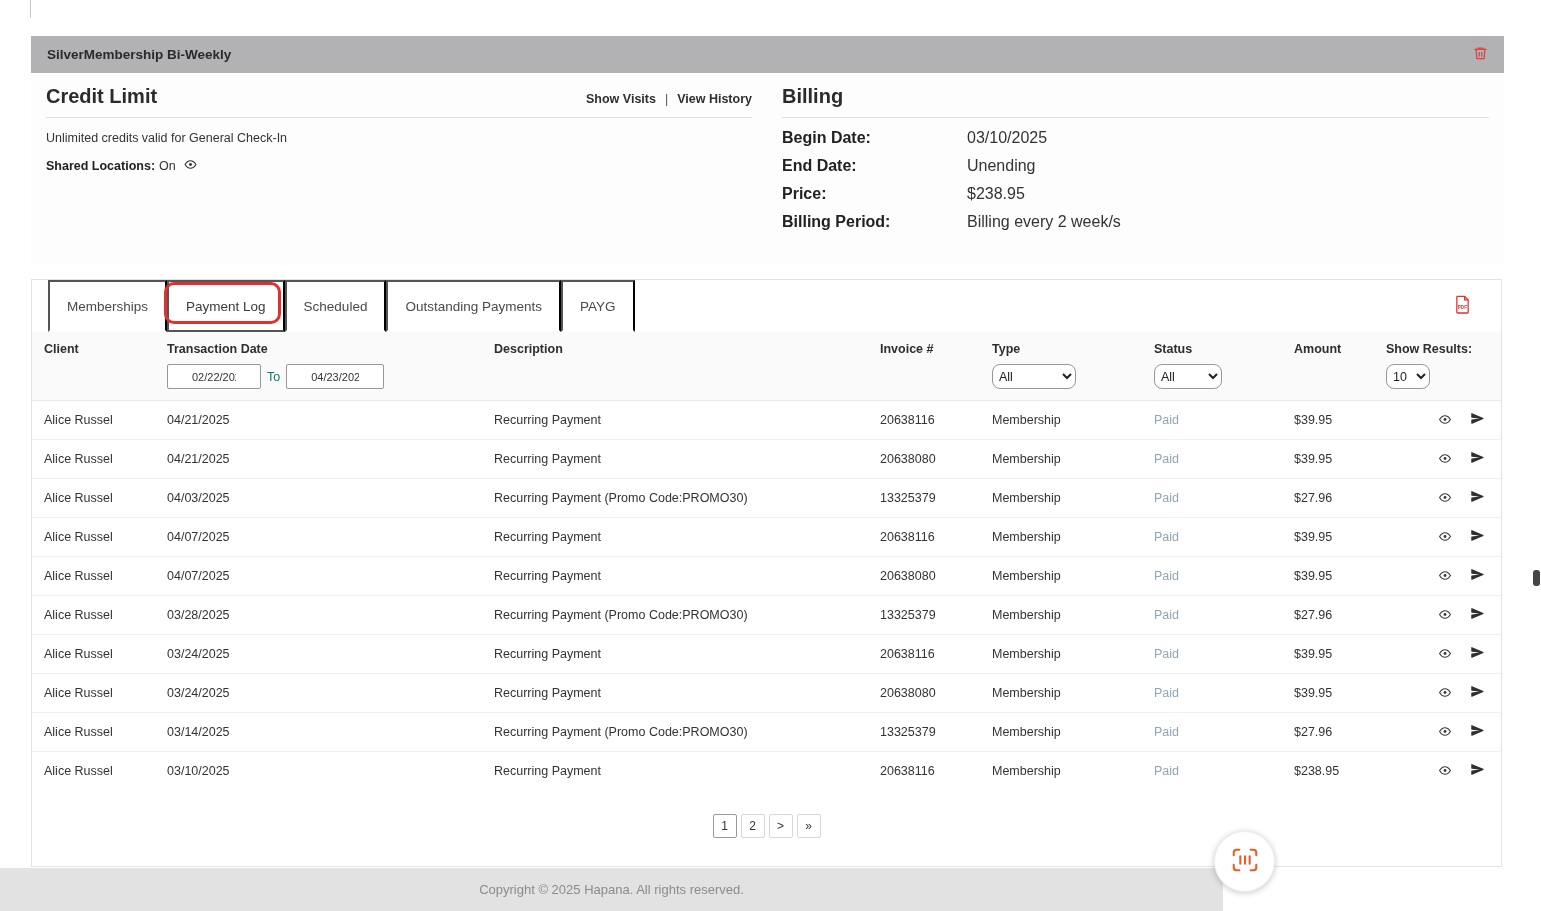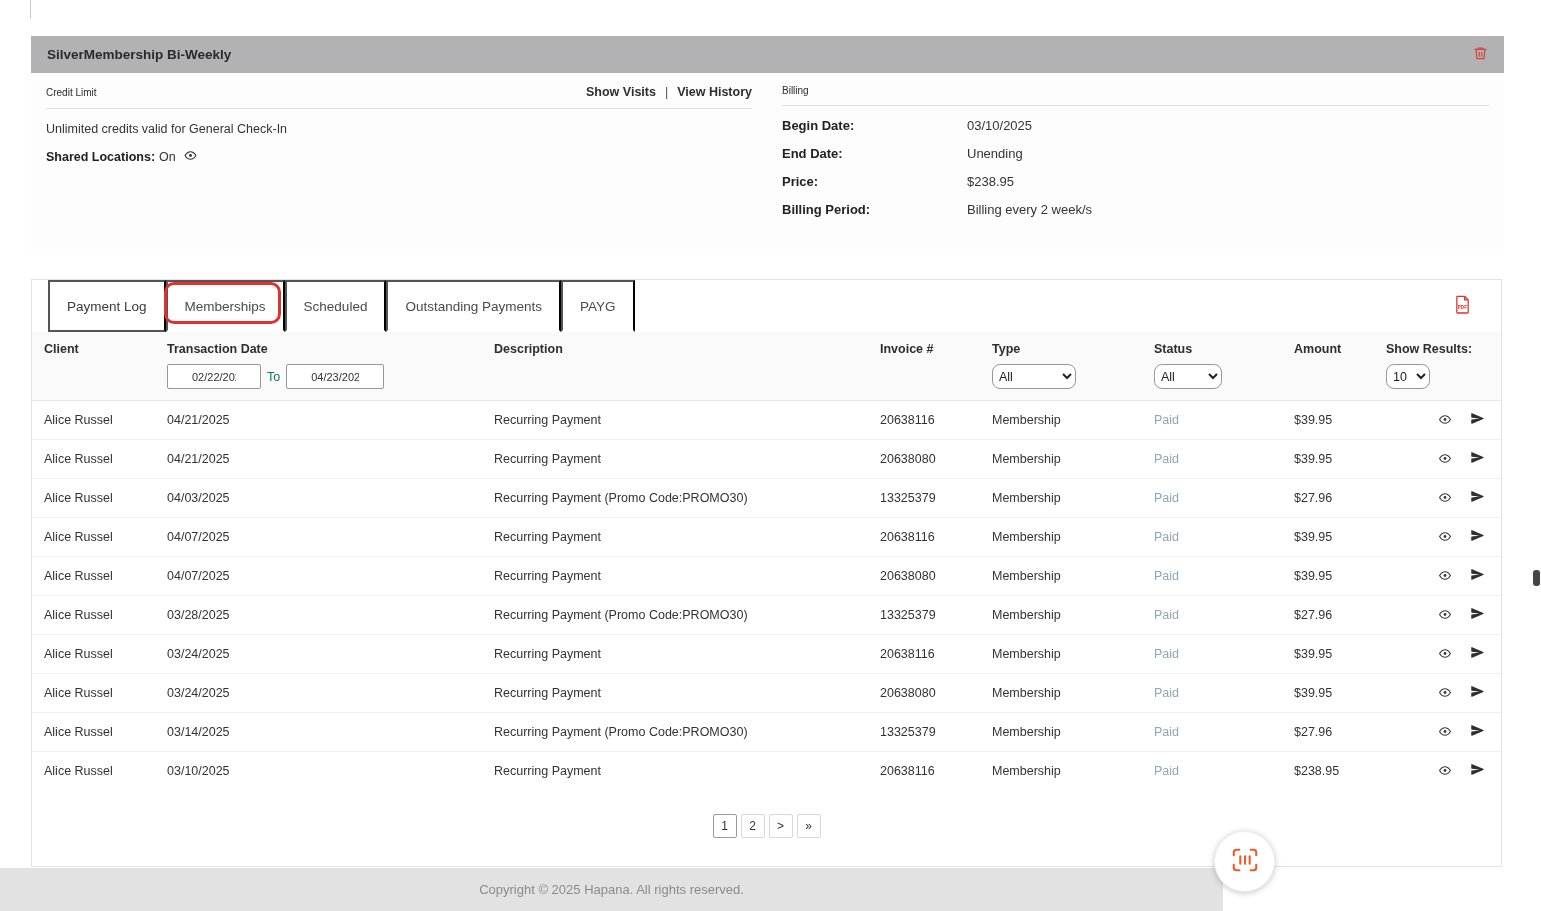--- a/index.html
+++ b/index.html
@@ -23,31 +23,31 @@
   }
   .card-title { font-size:13.5px; font-weight:bold; color:#2a2a2a; }
   .icon-btn { background:none; border:none; cursor:pointer; display:inline-flex; align-items:center; justify-content:center; padding:0; }
   .card-body { background:#fdfdfd; display:flex; padding:12px 15px 24px 15px; }
   .col-left { width:706px; margin-right:30px; }
   .col-right { flex:1; }
   .sec-head {
     display:flex; justify-content:space-between; align-items:baseline;
     border-bottom:1px solid #dedede; padding-bottom:9px;
   }
-  .sec-title { font-size:10px; font-weight:normal; color:#2b2b2b; }
+  .sec-title { font-size:20px; font-weight:bold; color:#2b2b2b; }
   .head-links { font-size:12.5px; font-weight:bold; color:#2f2f2f; }
   .head-links .lnk { cursor:pointer; }
   .head-links .sep { margin:0 9px; font-weight:normal; color:#555; }
   .credit-desc { margin-top:13px; font-size:12.5px; color:#333; }
   .shared-row { margin-top:13px; font-size:12.5px; display:flex; align-items:center; }
   .shared-row b { color:#222; }
   .shared-row .val { margin-left:4px; }
   .shared-row .eye { margin-left:7px; cursor:pointer; }
   .bill-rows { margin-top:12px; }
-  .bill-row { display:flex; margin-bottom:13px; font-size:13px; line-height:15px; }
+  .bill-row { display:flex; margin-bottom:13px; font-size:16px; line-height:15px; }
   .bill-label { width:185px; font-weight:bold; color:#222; }
   .bill-value { color:#333; }
 
   
   .panel {
     position:absolute; left:31px; top:279px; width:1471px; min-height:545px;
     border:1px solid #e3e3e3; background:#fff;
   }
   .tabs { display:flex; align-items:stretch; height:52px; padding:0 16px; position:relative; }
   .tab {
@@ -176,22 +176,22 @@
             <div class="bill-value">Billing every 2 week/s</div>
           </div>
         </div>
     </div>
   </div>
 </div>
 
 <div class="panel">
   <div class="tabs">
     <div class="annotation" style="left: 132px; top: 2px; width: 117px; height: 42px;"></div>
-    <button class="tab active" style="background: none;">Payment Log</button>
-      <button class="tab" style="background: none;">Memberships</button>
+    <button class="tab" style="background: none;">Memberships</button>
+      <button class="tab active" style="background: none;">Payment Log</button>
       <button class="tab" style="background: none;">Scheduled</button>
       <button class="tab" style="background: none;">Outstanding Payments</button>
       <button class="tab" style="background: none;">PAYG</button>
       <button class="icon-btn pdf-wrap">
       <span>
         <svg width="17" height="19" viewBox="0 0 24 26" fill="none">
           <path d="M5 1.5h10l5 5V24a1 1 0 0 1-1 1H5a1 1 0 0 1-1-1V2.5a1 1 0 0 1 1-1z" stroke="#e0312e" stroke-width="1.8" stroke-linejoin="round"></path>
           <path d="M15 1.5v5h5" stroke="#e0312e" stroke-width="1.8" stroke-linejoin="round"></path>
           <text x="5.3" y="19" font-size="6.5" font-family="Liberation Sans, sans-serif" font-weight="bold" fill="#e0312e">PDF</text>
         </svg>

